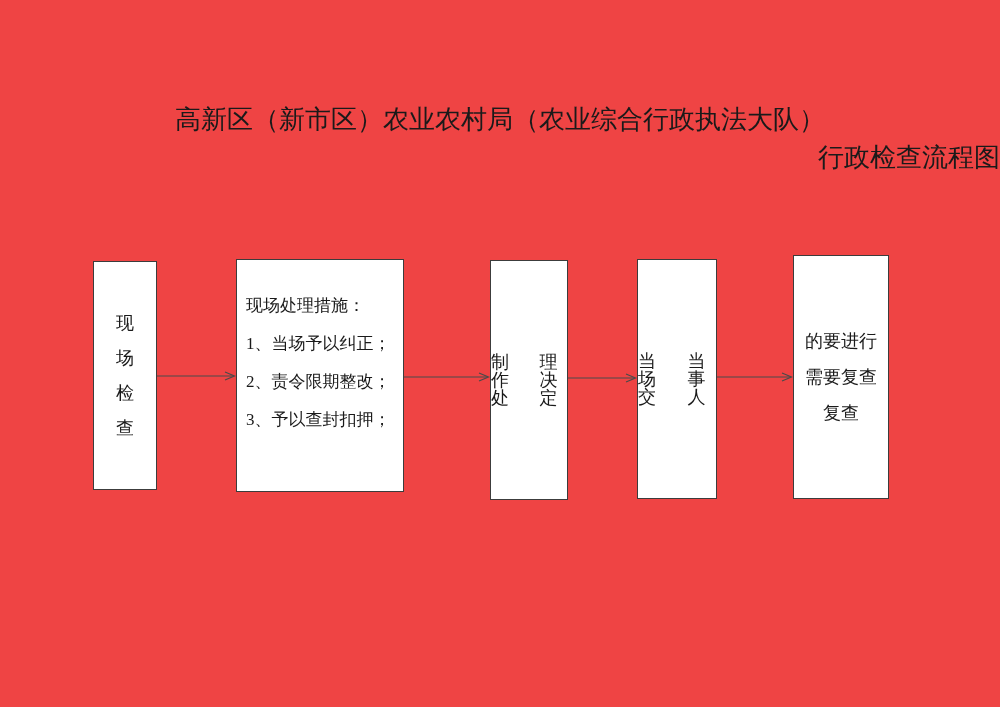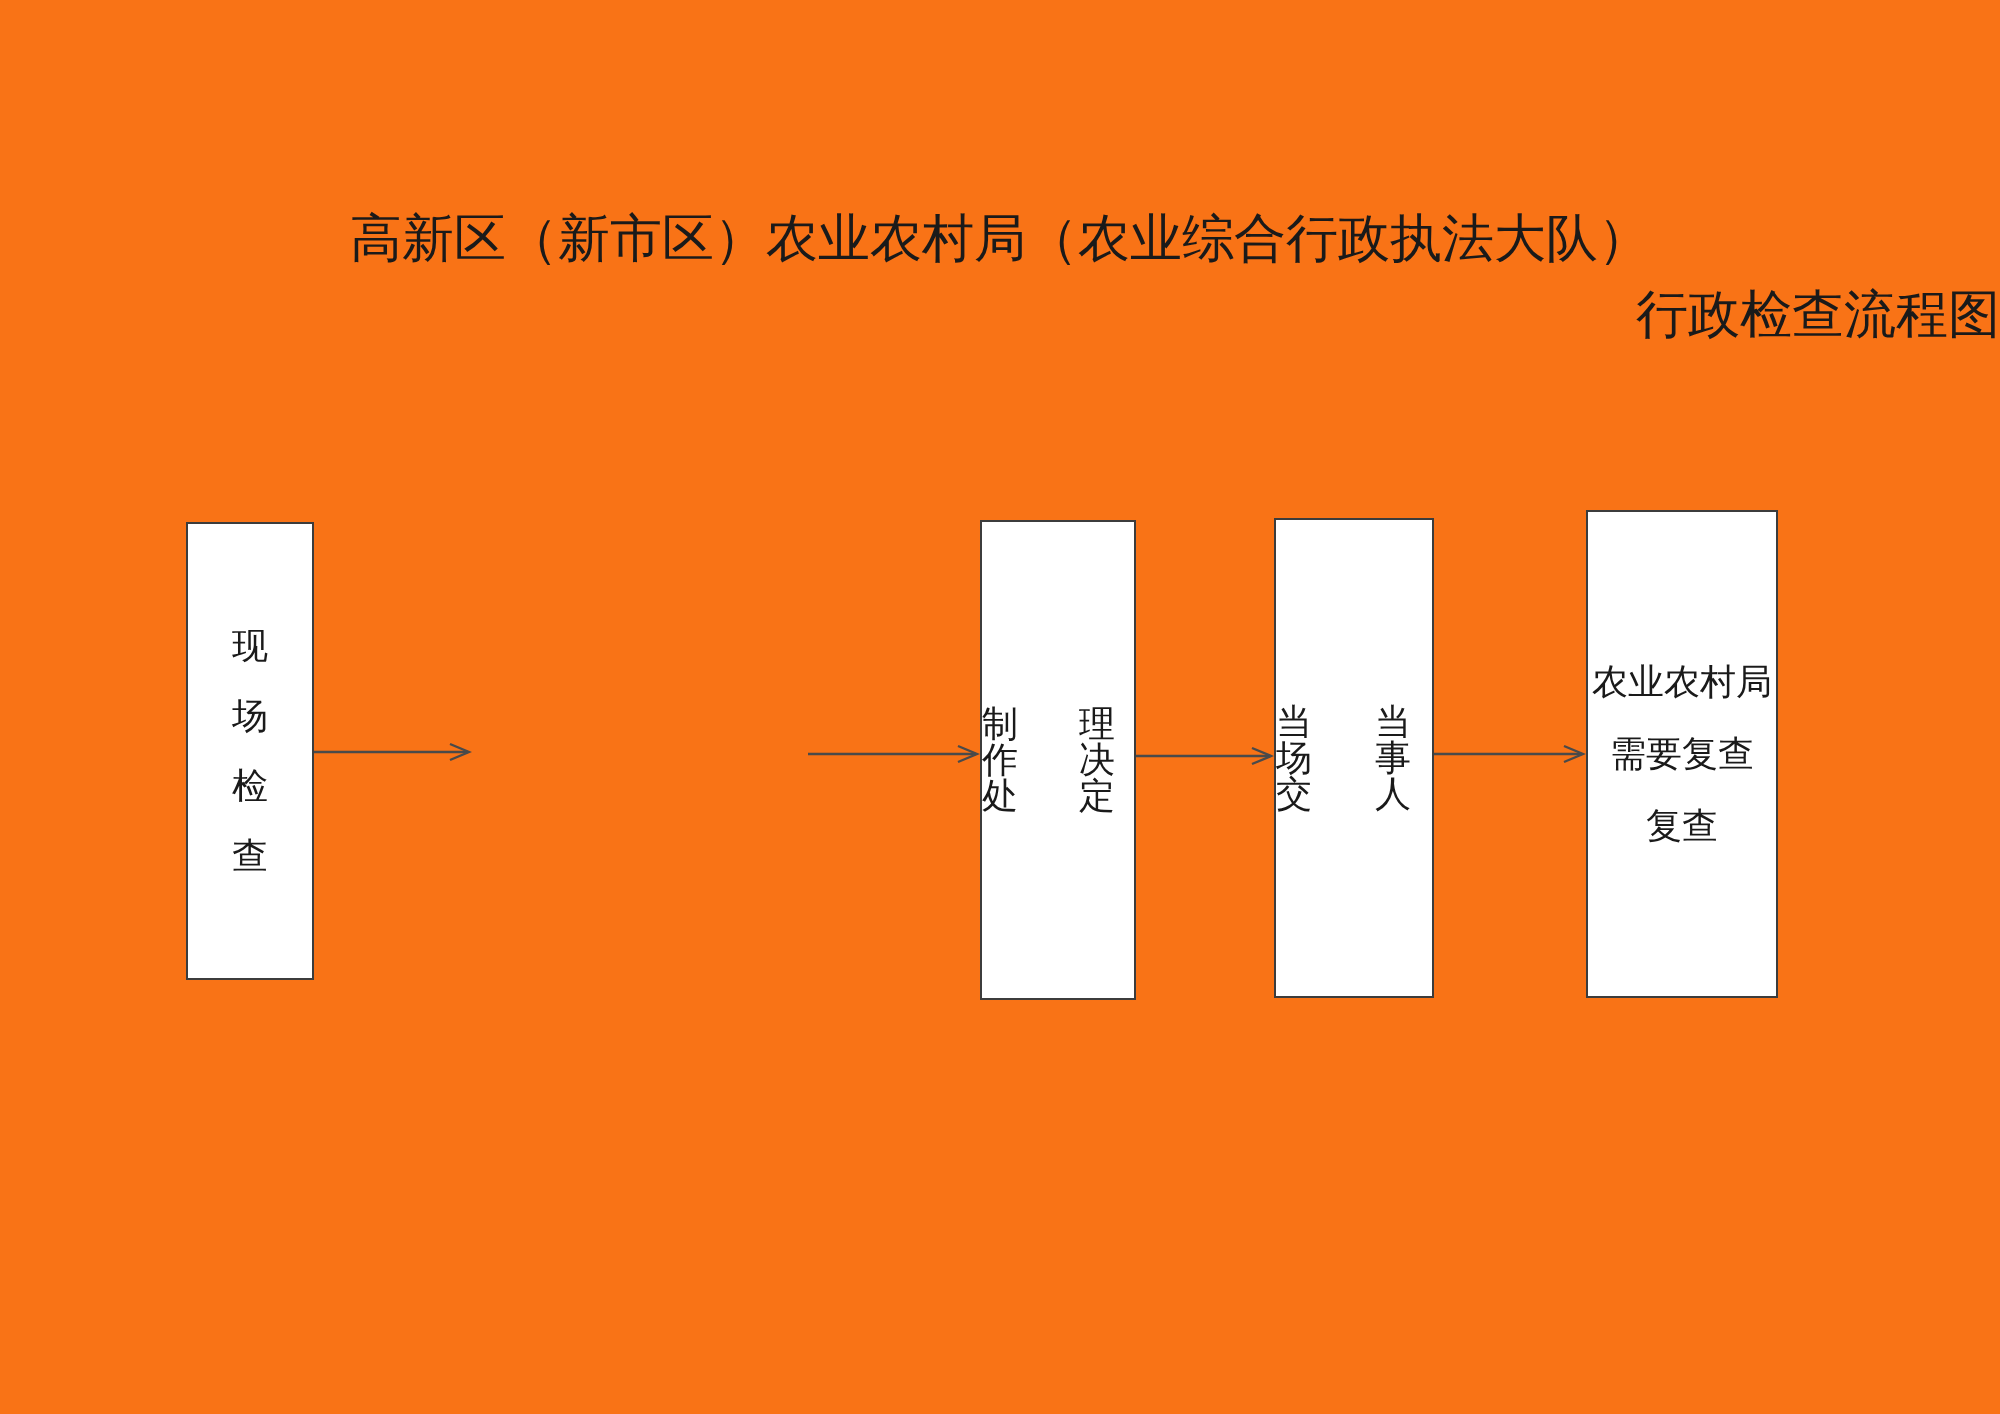--- a/index.html
+++ b/index.html
@@ -4,21 +4,21 @@
 <style>
   html, body {
     margin: 0;
     padding: 0;
     background: #ffffff;
   }
   .page {
     position: relative;
     width: 1000px;
     height: 707px;
-    background: #f97316;
+    background: #ef4444;
     font-family: "Liberation Serif", "DejaVu Serif", serif;
     color: #1a1a1a;
     overflow: hidden;
   }
   .title-line {
     position: absolute;
     left: 0;
     width: 1000px;
     text-align: center;
     font-size: 26px;
@@ -108,30 +108,36 @@
     </g>
   </svg>
 
   <div class="flow-box box-1">
     <span>现</span>
     <span>场</span>
     <span>检</span>
     <span>查</span>
   </div>
 
+  <div class="flow-box box-2">
+    <div>现场处理措施：</div>
+    <div>1、当场予以纠正；</div>
+    <div>2、责令限期整改；</div>
+    <div>3、予以查封扣押；</div>
+  </div>
 
   <div class="flow-box box-3">
     <span>制作处</span>
     <span>理决定</span>
   </div>
 
   <div class="flow-box box-4">
     <span>当场交</span>
     <span>当事人</span>
   </div>
 
   <div class="flow-box box-5">
-    <span>农业农村局</span>
+    <span>的要进行</span>
     <span>需要复查</span>
     <span>复查</span>
   </div>
 
 </div>
 
 </body></html>

